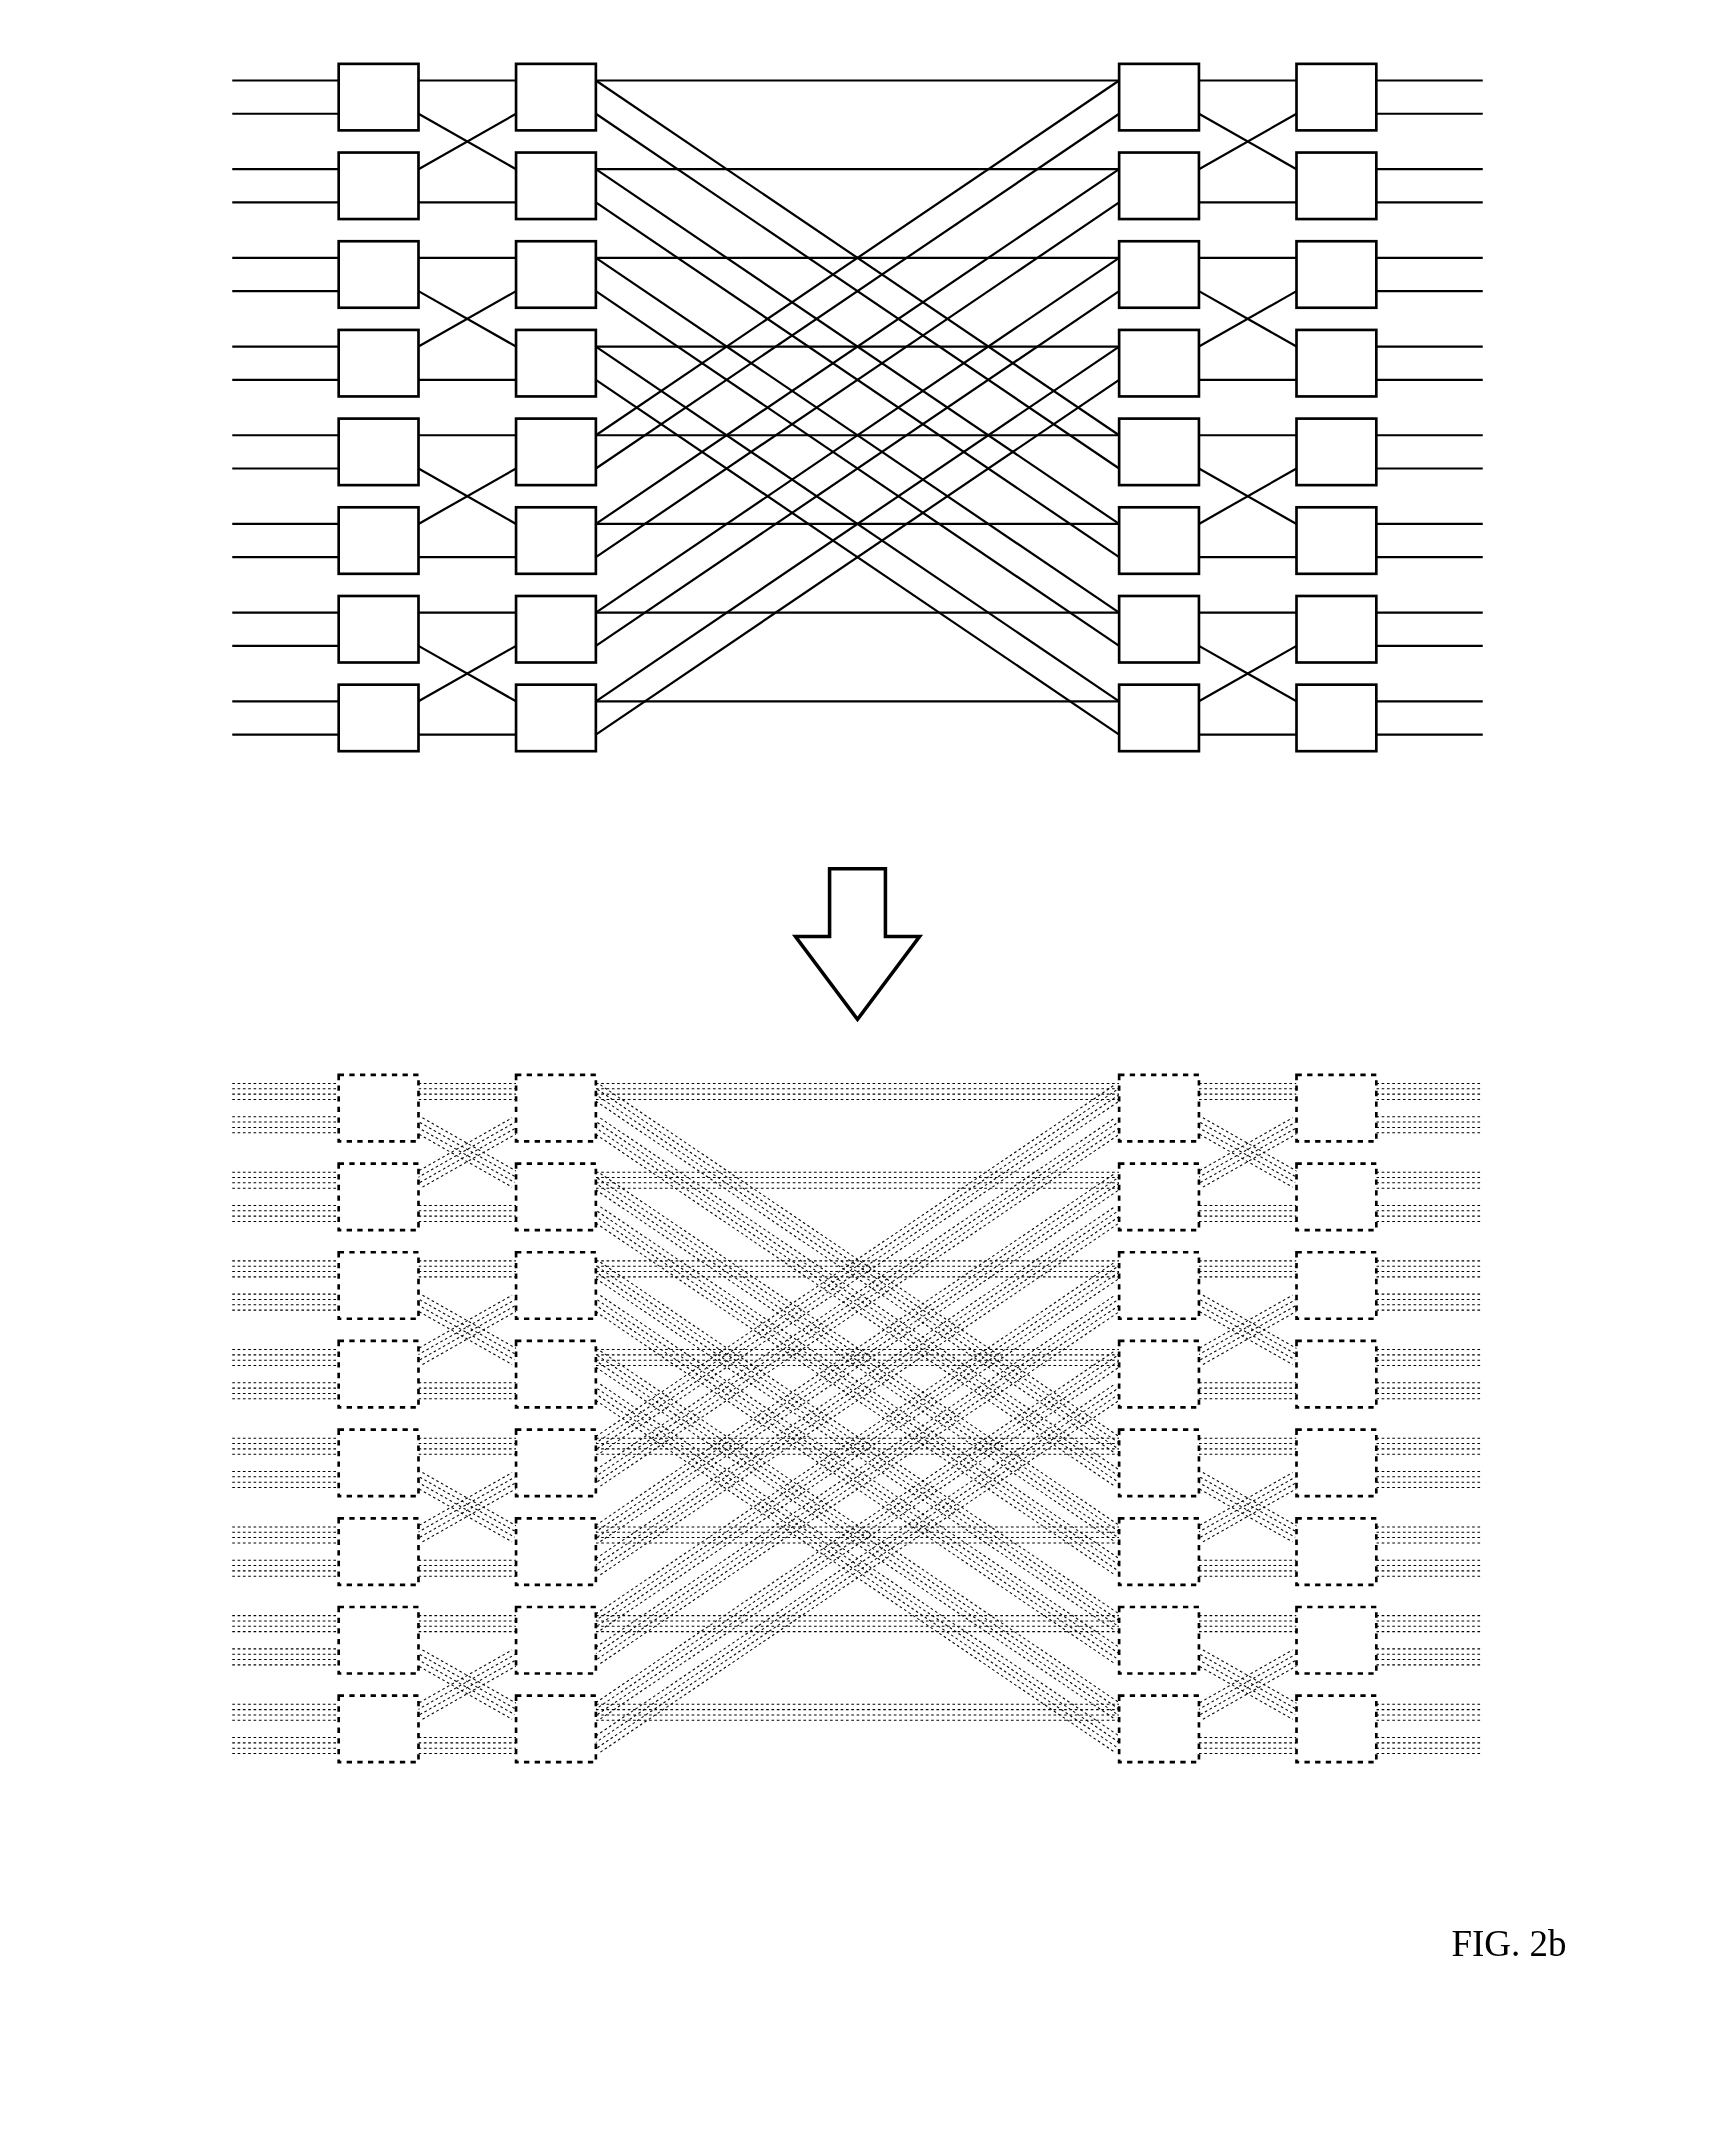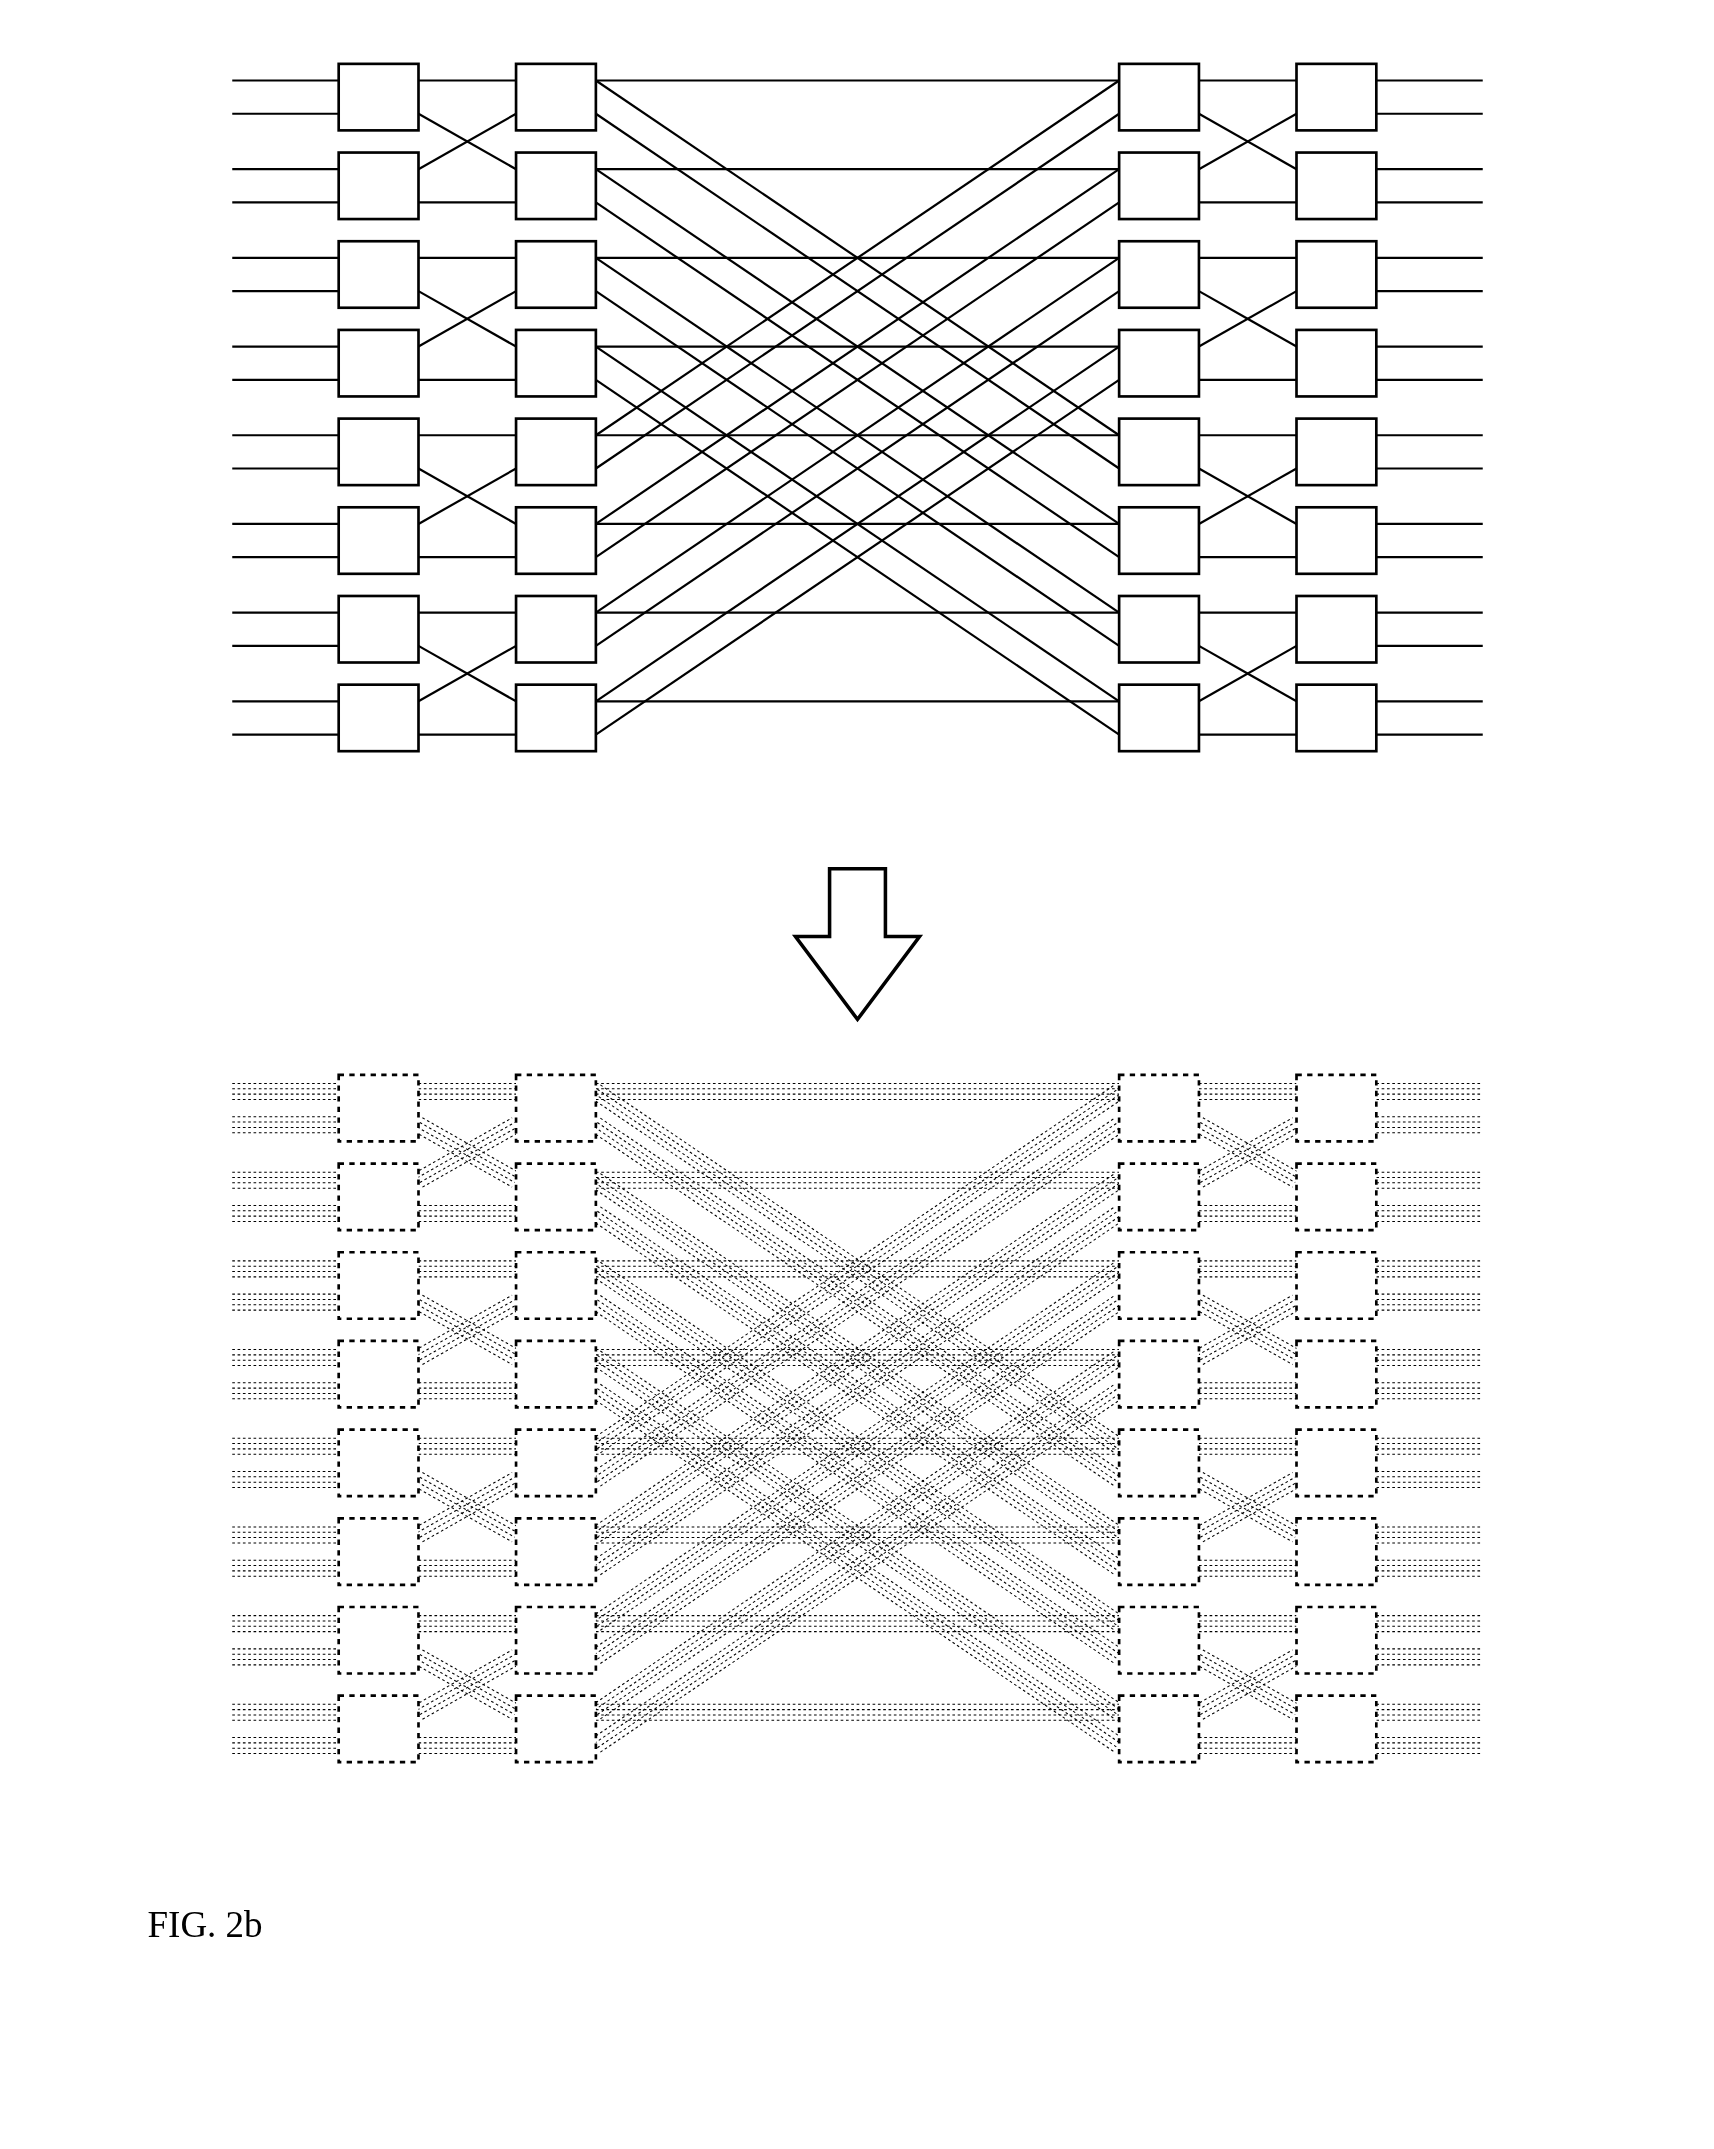--- a/index.html
+++ b/index.html
@@ -10,22 +10,22 @@
     display: flex;
     flex-direction: column;
     align-items: center;
   }
   .figure-wrap {
     width: 1419px;
   }
   svg { display: block; }
   .caption {
     font-size: 37px;
-    text-align: left;
-    margin-top: 41px;
+    text-align: right;
+    margin-top: 60px;
   }
 </style>
 </head>
 <body>
 
 <div class="figure-wrap">
   <svg id="svg-top" width="1419" height="816" viewBox="0 0 1600 920">
       <g>
         <line x1="95" y1="51.25" x2="215" y2="51.25" stroke="#000" stroke-width="2.5"></line>
         <line x1="95" y1="88.75" x2="215" y2="88.75" stroke="#000" stroke-width="2.5"></line>

